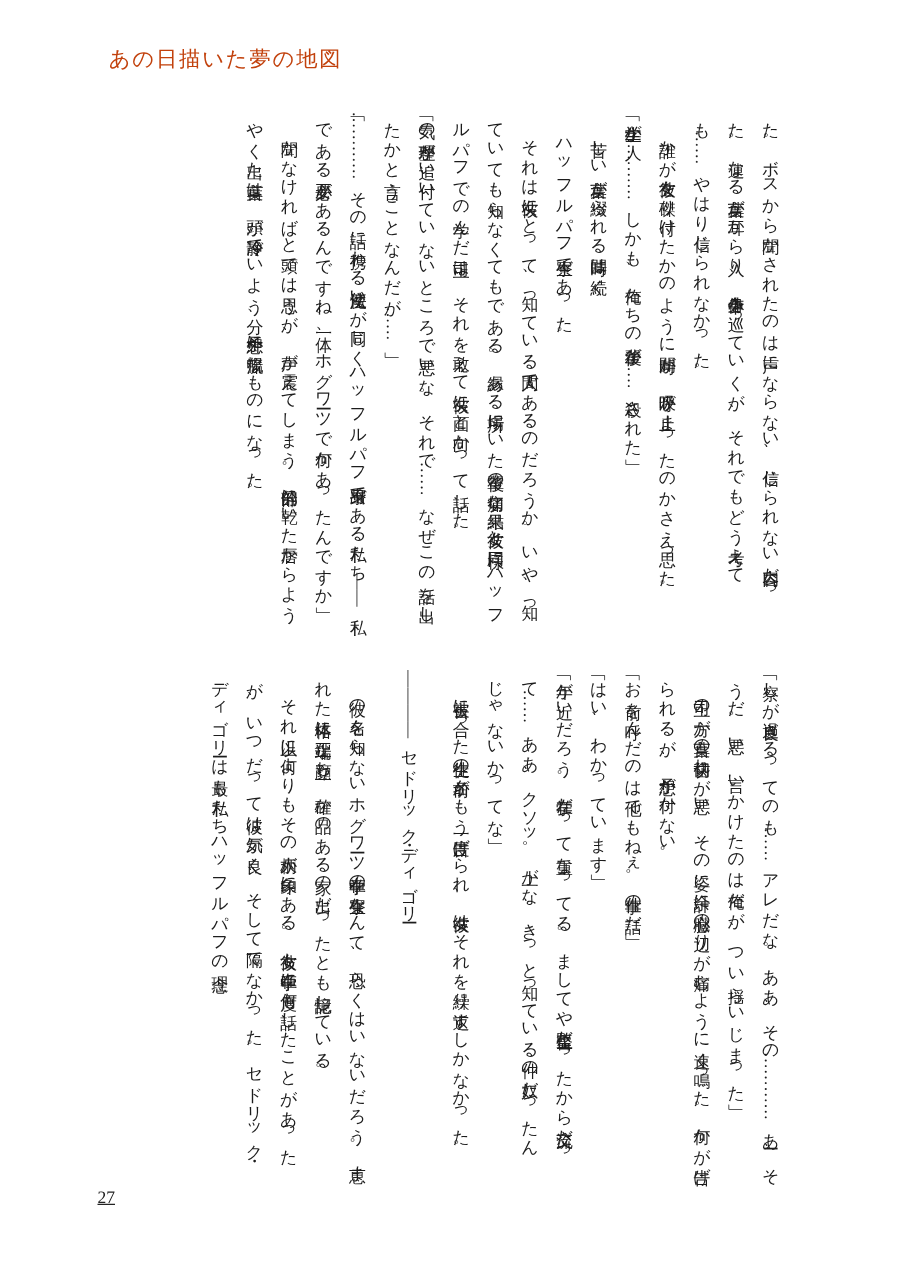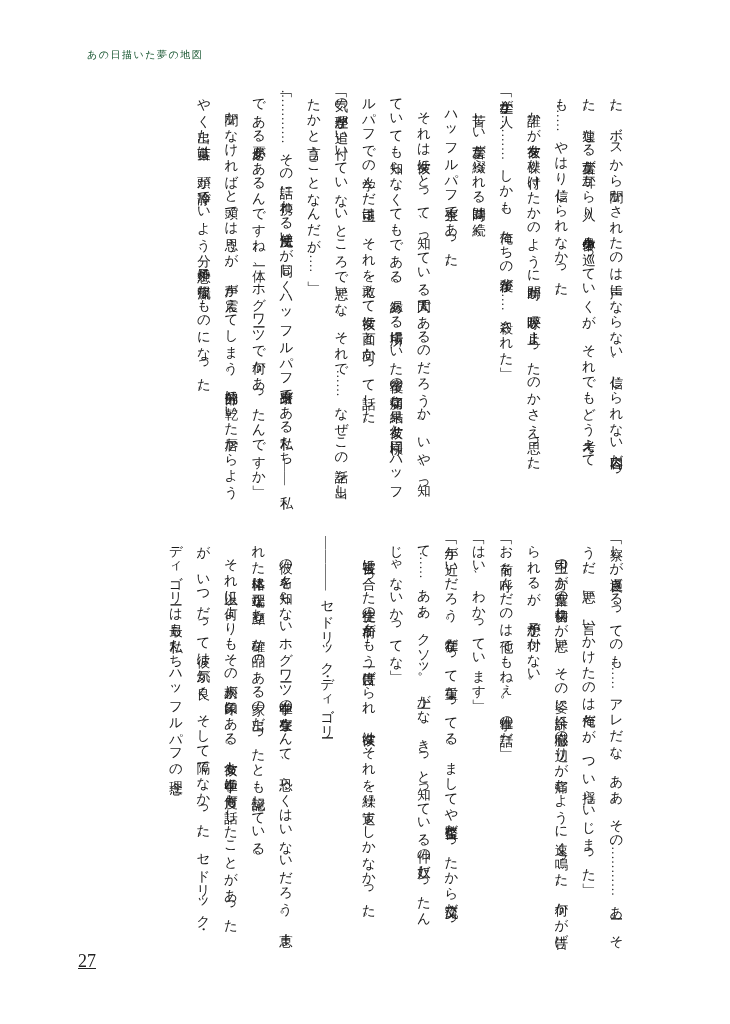--- a/index.html
+++ b/index.html
@@ -11,24 +11,24 @@
     height: 1024px;
     background: #ffffff;
     position: relative;
     overflow: hidden;
     font-family: "Liberation Serif", "DejaVu Serif", serif;
     color: #1c1c1c;
   }
   .running-header {
     position: absolute;
     left: 87px;
-    top: 48px;
-    font-size: 10px;
+    top: 36px;
+    font-size: 17px;
     letter-spacing: 1.5px;
-    color: #14532d;
+    color: #c2410c;
     white-space: nowrap;
   }
   
   .vtext {
     position: absolute;
     right: 100px;
     height: 406px;
     writing-mode: vertical-rl;
     text-orientation: mixed;
     font-size: 13.5px;
@@ -45,21 +45,21 @@
   }
   .vtext p.attribution {
     
     margin-block-start: 14px;
     margin-block-end: 14px;
   }
   .page-number {
     position: absolute;
     left: 78px;
     top: 951px;
-    font-size: 18px;
+    font-size: 14px;
     color: #222222;
     text-decoration: underline;
   }
 </style>
 </head>
 <body>
 
 <div class="running-header">あの日描いた夢の地図</div>
 
 <section class="vtext top-band">

